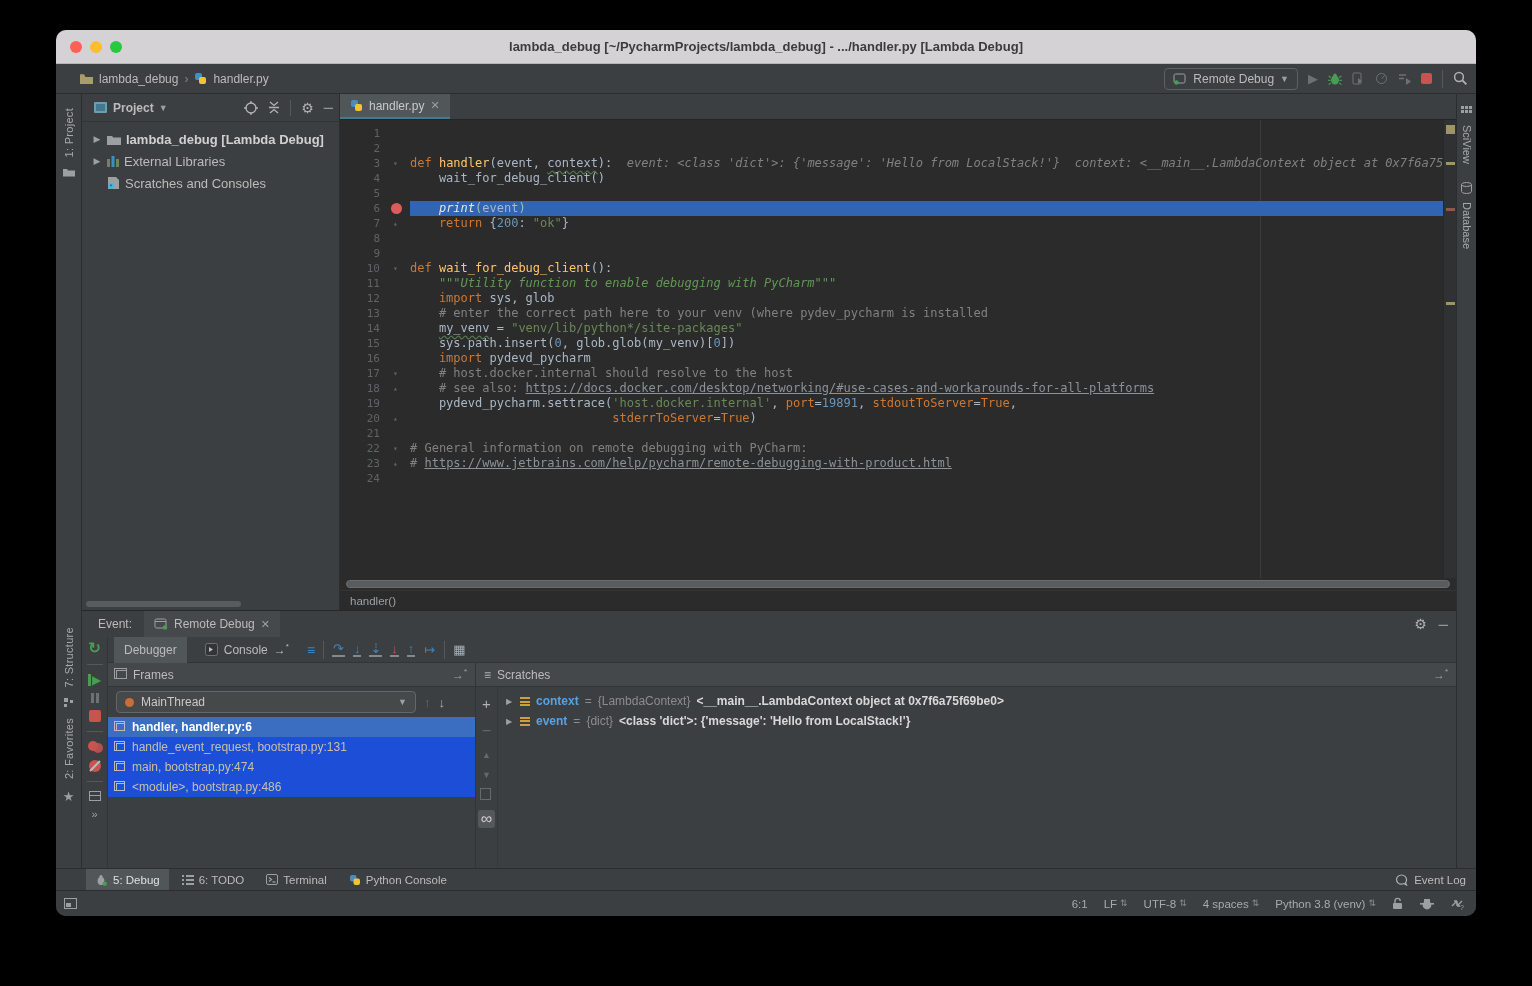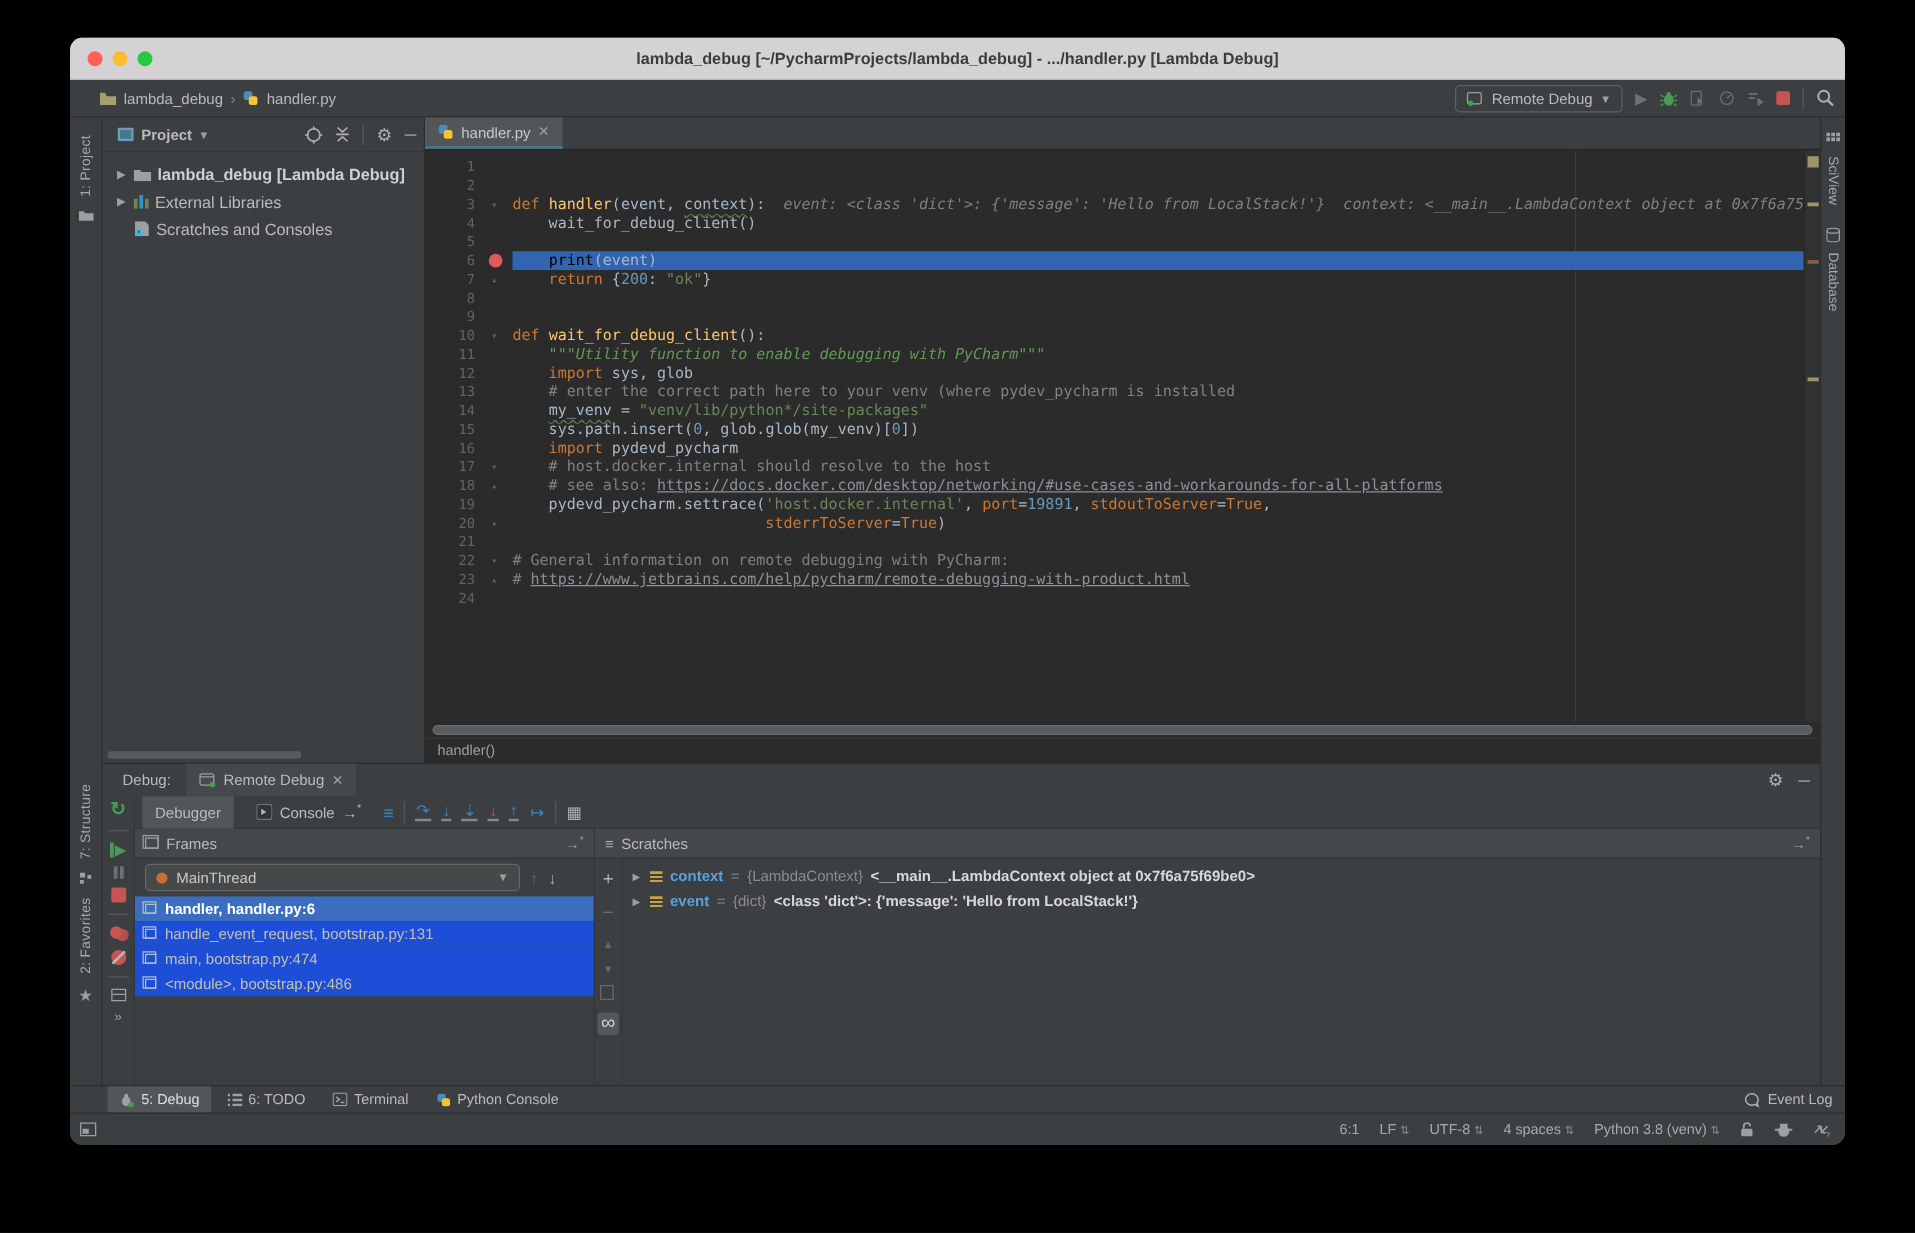--- a/index.html
+++ b/index.html
@@ -78,21 +78,21 @@
   .ln { width:46px; flex:none; text-align:right; padding-right:6px; color:#606366;
     font-size:11px; }
   .gi { width:24px; flex:none; position:relative; }
   .bp { position:absolute; left:5px; top:2px; width:11px; height:11px; border-radius:50%;
     background:#db5c5c; }
   .fold { position:absolute; left:7px; top:0; color:#606366; font-size:8px; }
   .codetext { flex:1; white-space:pre; }
   .code-row.cur .codetext { background:#3265b1; }
   .s-kw{color:#cc7832;} .s-fn{color:#ffc66d;} .s-str{color:#6a8759;}
   .s-doc{color:#629755; font-style:italic;} .s-com{color:#808080;}
-  .s-num{color:#6897bb;text-align:right;} .s-bi{color:#000000;} .s-pl{color:#a9b7c6;}
+  .s-num{color:#6897bb;text-align:right;} .s-bi{color:#e5e5e5;font-style:italic;} .s-pl{color:#a9b7c6;}
   .s-in{color:#808080; font-style:italic;}
   .s-lk{color:#8a9199; text-decoration:underline;}
   .s-ty{color:#a9b7c6; text-decoration:underline wavy #56784f; text-underline-offset:3px;}
   .err-stripe { position:absolute; right:0; top:0; bottom:0; width:13px; background:#2f3133;
     border-left:1px solid #272929; }
   .mark { position:absolute; left:2px; width:9px; height:3px; background:#9f9468; }
   .mark.sq { height:9px; top:5px; background:#9f9468; }
   .hscroll { height:12px; flex:none; display:flex; align-items:center; padding:0 6px; }
   .hthumb { height:8px; flex:1; border-radius:4px; background:#595c5e;
     border:1px solid #6a6d6f; }
@@ -194,21 +194,21 @@
     display:flex; align-items:center; padding:0 10px 0 30px; gap:4px; font-size:11.5px;
     color:#bbbbbb; }
   .btab { display:flex; align-items:center; gap:5px; height:22px; padding:0 9px; }
   .btab.active { background:#515658; color:#e0e0e0; }
   .evlog { margin-left:auto; display:flex; align-items:center; gap:6px; color:#bbbbbb; }
 
   
   .statusbar { height:26px; flex:none; background:#3c3f41; border-top:1px solid #2b2d2f;
     display:flex; align-items:center; padding:0 12px 0 8px; font-size:11.5px; color:#a7aaac; }
   .sb-right { margin-left:auto; display:flex; align-items:center; gap:16px; }
-  .sb-item { display:flex; align-items:center; gap:3px; }
+  .sb-item { display:flex; gap:3px; }
   .chev { font-size:9px; color:#8a8d8f; }
   .corner-ico { width:13px; height:11px; border:1px solid #9da0a2; position:relative; }
   .corner-ico::after { content:""; position:absolute; left:1px; bottom:1px; width:5px;
     height:4px; background:#9da0a2; }
   svg { display:block; }
 </style>
 </head>
 <body>
 
 <div class="screen">
@@ -561,21 +561,21 @@
           </div>
           <div class="hscroll">
             <div class="hthumb"></div>
           </div>
           <div class="ed-crumb">handler()</div>
         </div>
       </div>
 
       <div class="debug">
         <div class="dbg-head">
-          <span class="dbg-title">Debug:</span>
+          <span class="dbg-title">Event:</span>
           <div class="dbg-tab">
             <span class="ico">
               <svg width="14" height="12">
                     <rect x="1" y="1" width="11" height="9" rx="1.5" fill="none" stroke="#9da0a2"></rect>
                     <line x1="1" y1="3.5" x2="12" y2="3.5" stroke="#9da0a2"></line>
                     <circle cx="11" cy="9.5" r="2.2" fill="#499c54"></circle>
                   </svg>
             </span>
             <span>Remote Debug</span>
             <span class="close-x">✕</span>

